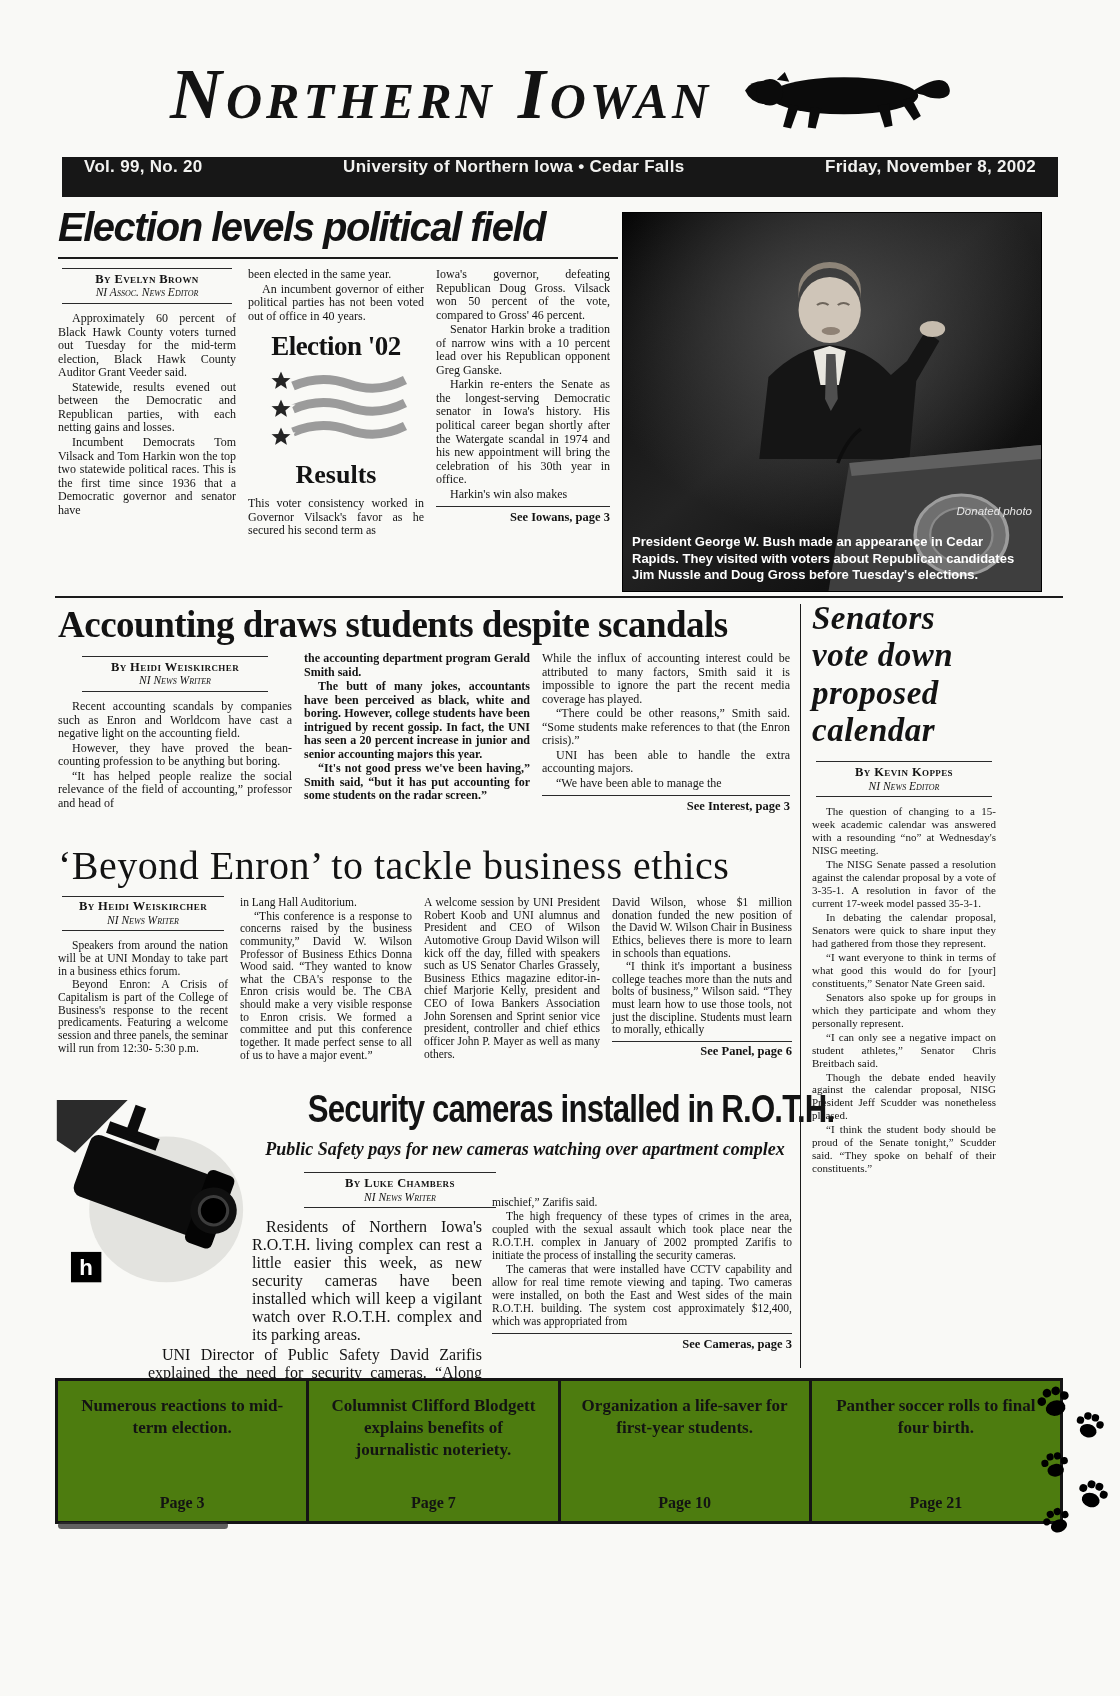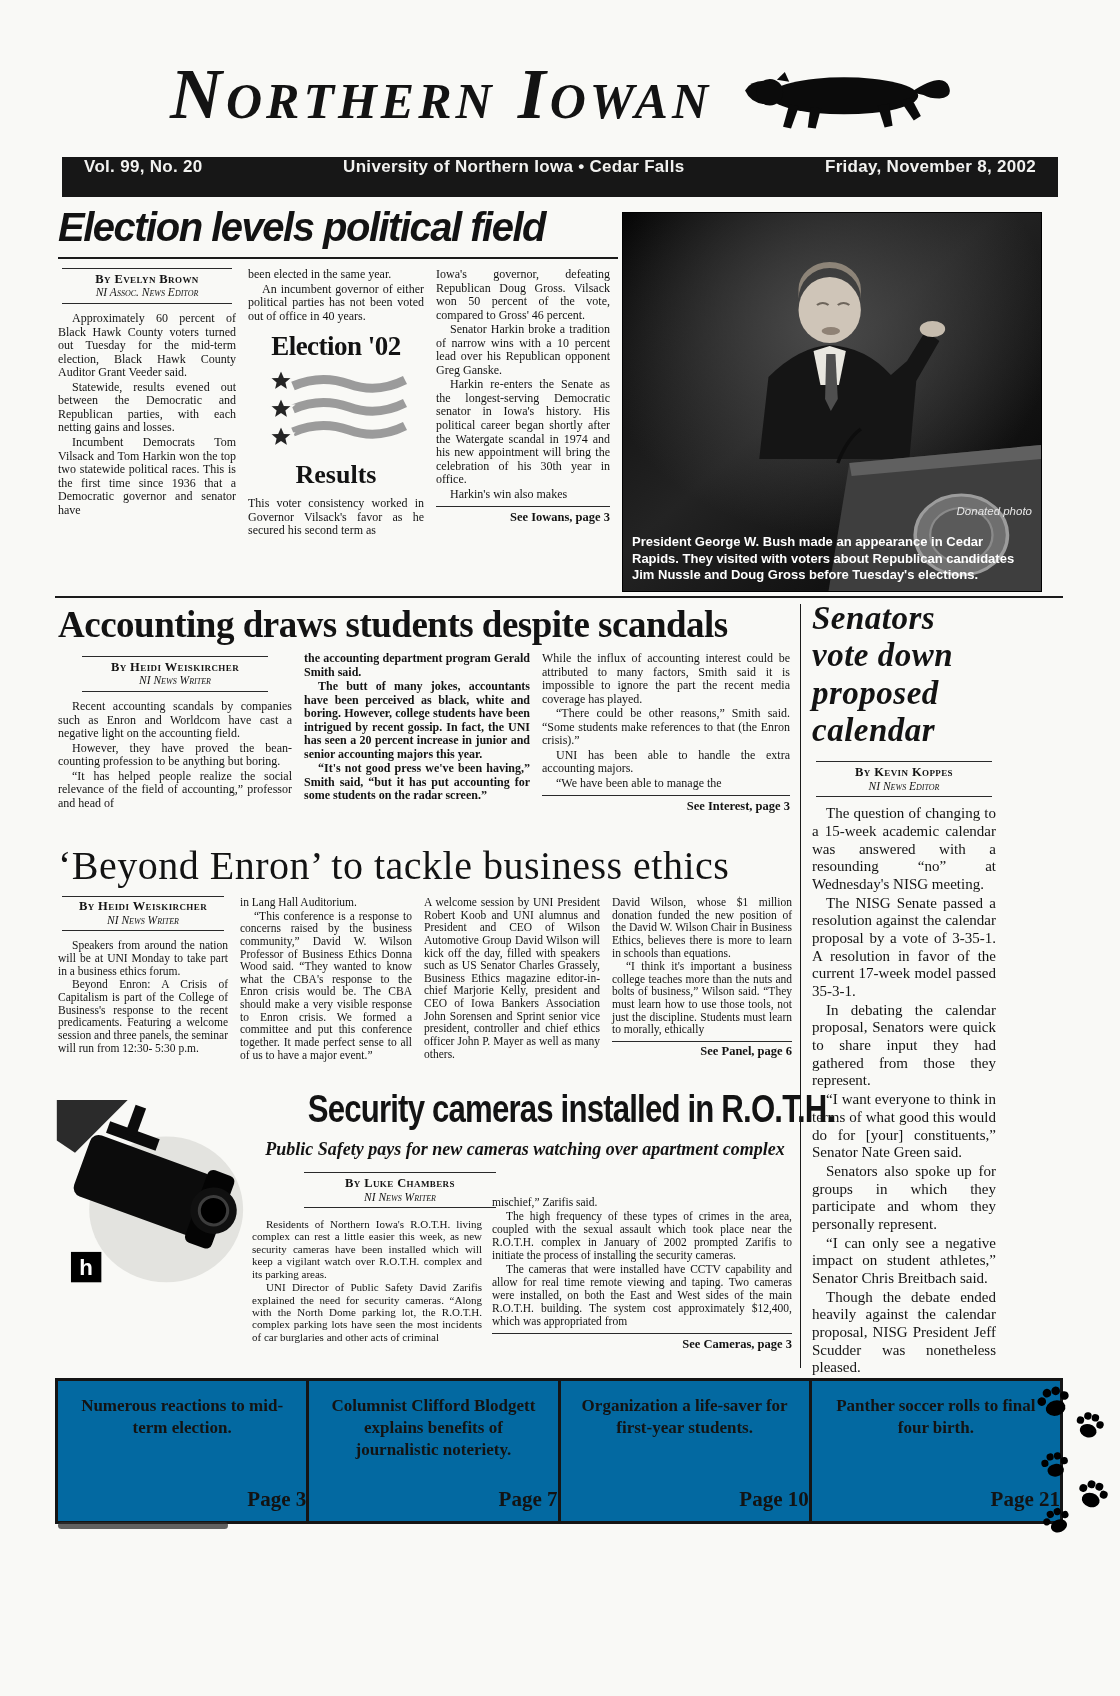--- a/index.html
+++ b/index.html
@@ -73,39 +73,39 @@
   .enron-col { top:896px; font-size:11.5px; line-height:1.1; }
   .enron-col1 { left:58px;  width:170px; }
   .enron-col2 { left:240px; width:172px; }
   .enron-col3 { left:424px; width:176px; }
   .enron-col4 { left:612px; width:180px; }
 
   
   .sidebar { left:812px; top:600px; width:184px; }
   .sidebar-headline { font-style:italic; font-weight:700; font-size:33px; line-height:1.13; letter-spacing:.5px; }
   .sidebar .byline-block { margin-top:12px; }
-  .sidebar-body { margin-top:8px; font-size:15px; line-height:1.18; }
+  .sidebar-body { margin-top:8px; font-size:11px; line-height:1.18; }
 
   
   .camera-photo { left:56px; top:1100px; width:194px; height:238px; }
   .camera-photo svg { width:100%; height:100%; display:block; }
   .sec-headline { left:250px; top:1088px; width:550px; text-align:center; font-family:"Liberation Sans", sans-serif; font-weight:800; font-size:38px; white-space:nowrap; }
   .sec-headline span { display:inline-block; transform:scaleX(.82); transform-origin:center; letter-spacing:-1px; }
   .sec-subhead { left:250px; top:1139px; width:550px; text-align:center; font-style:italic; font-weight:700; font-size:18px; white-space:nowrap; }
   .sec-byline { left:300px; top:1172px; width:200px; }
-  .sec-col1 { left:148px; top:1218px; width:334px; font-size:11px; line-height:1.13; }
+  .sec-col1 { left:148px; top:1218px; width:334px; font-size:16px; line-height:1.13; }
   .camera-spacer { float:left; width:104px; height:118px; }
   .sec-col2 { left:492px; top:1196px; width:300px; font-size:11.5px; line-height:1.13; }
 
   
-  .teaser-box { left:55px; top:1378px; width:1008px; height:146px; border:3px solid #151515; display:flex; background:#0369a1; }
+  .teaser-box { left:55px; top:1378px; width:1008px; height:146px; border:3px solid #151515; display:flex; background:#4d7c0f; }
   .teaser { flex:1; border-right:3px solid #151515; position:relative; padding:14px 16px 10px; text-align:center; }
   .teaser:last-child { border-right:none; }
   .teaser-text { font-weight:700; font-size:17px; line-height:1.3; }
-  .teaser-page { position:absolute; left:0; right:0; bottom:9px; text-align:right; font-weight:700; font-size:21px; }
+  .teaser-page { position:absolute; left:0; right:0; bottom:9px; text-align:center; font-weight:700; font-size:16px; }
 
   .paw { position:absolute; z-index:5; }
   .smudge { left:58px; top:1522px; width:170px; height:7px; background:#2e2e2e; border-radius:4px; opacity:.75; }
 </style>
 </head>
 <body>
 
 <div id="page">
 
   <header class="abs masthead">

